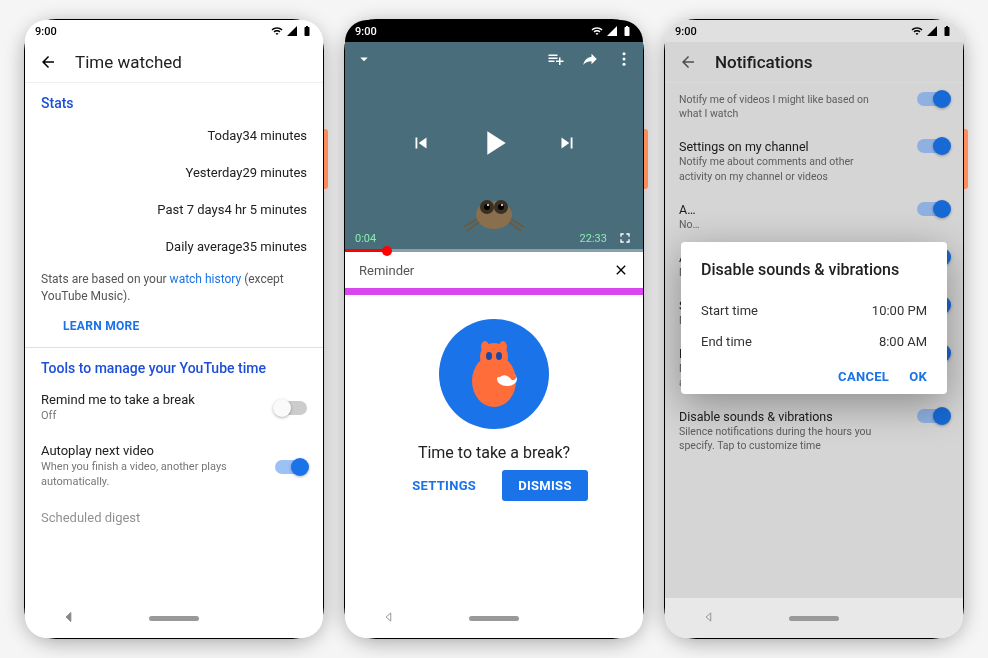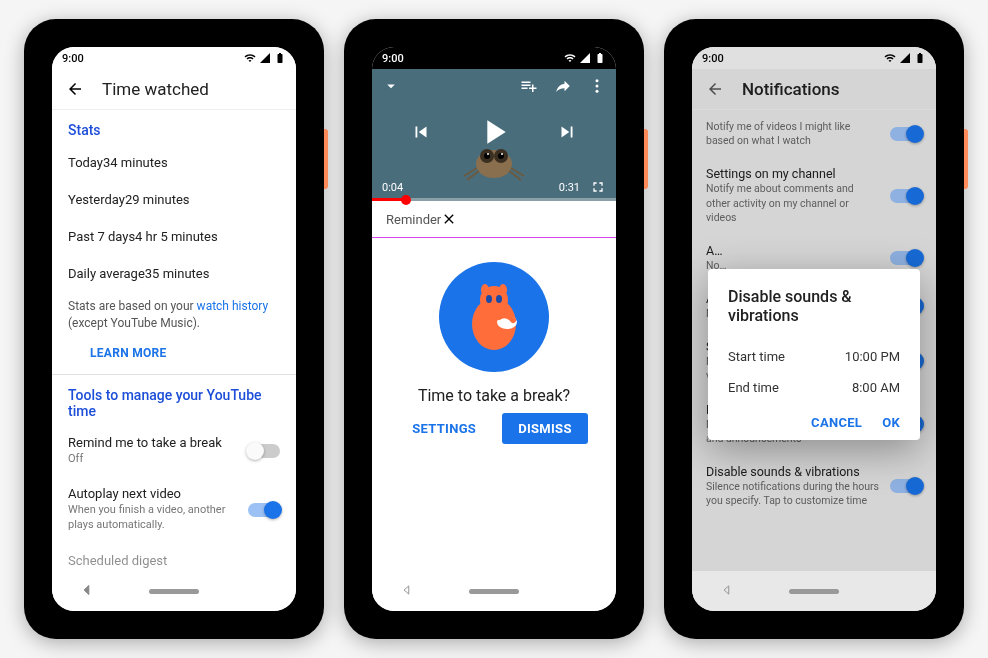--- a/index.html
+++ b/index.html
@@ -11,21 +11,21 @@
     align-items: center;
     gap: 20px;
     width: 988px;
     height: 658px;
   }
   .phone {
     width: 300px;
     height: 620px;
     background: #000;
     border-radius: 32px;
-    padding: 28px;
+    padding: 1px;
     position: relative;
     box-shadow: 0 4px 20px rgba(0,0,0,0.3);
   }
   .phone::after {
     content: "";
     position: absolute;
     right: -4px;
     top: 110px;
     width: 4px;
     height: 60px;
@@ -70,21 +70,21 @@
     display: flex;
     align-items: center;
     padding: 10px 14px;
     gap: 18px;
     border-bottom: 1px solid #eee;
   }
   .header-title { font-size: 17px; font-weight: 400; color: #212121; }
   .section-label { font-size: 14px; font-weight: 500; color: #1d4ed8; padding: 12px 16px 6px; }
   .stat-row {
     display: flex;
-    justify-content: flex-start;
+    justify-content: flex-end;
     padding: 11px 16px;
     font-size: 13px;
     color: #212121;
   }
   .stat-note { font-size: 12px; color: #555; padding: 6px 16px; line-height: 1.4; }
   .stat-note a { color: #1a73e8; text-decoration: none; }
   .learn-more { font-size: 12px; font-weight: 700; color: #1a73e8; padding: 8px 16px 14px; letter-spacing: .3px; margin-left: 22px; }
   .divider { height: 1px; background: #e0e0e0; margin: 0; }
   .setting-row {
     display: flex;
@@ -103,23 +103,23 @@
   .toggle::after {
     content: ""; position: absolute; width: 18px; height: 18px; border-radius: 50%;
     top: -2px; box-shadow: 0 1px 3px rgba(0,0,0,.3);
   }
   .toggle.off::after { left: -2px; background: #fafafa; }
   .toggle.on::after { right: -2px; background: #1a73e8; }
 
   
   .video-area {
     background: #4a6d7c;
-    height: 132px;
+    height: 210px;
     position: relative;
-    color: #ffffff;
+    color: #86efac;
   }
   .video-top {
     display: flex; justify-content: space-between; padding: 8px 10px;
   }
   .video-top-right { display: flex; gap: 16px; align-items: center; }
   .video-controls {
     position: absolute; top: 48%; left: 0; right: 0;
     display: flex; justify-content: center; align-items: center; gap: 42px;
     transform: translateY(-50%);
   }
@@ -136,42 +136,42 @@
   .progress-fill { height: 100%; width: 14%; background: #ff0000; position: relative; }
   .progress-fill::after {
     content: ""; position: absolute; right: -5px; top: -3.5px;
     width: 10px; height: 10px; border-radius: 50%; background: #ff0000;
   }
   .spider {
     position: absolute; bottom: 20px; left: 50%; transform: translateX(-50%);
     width: 70px; height: 55px;
   }
   .reminder-bar {
-    display: flex; justify-content: flex-start; align-items: center;
-    padding: 10px 14px; font-size: 13px; color: #555; border-bottom: 1px solid #d946ef;
+    display: flex; justify-content: space-between; align-items: center;
+    padding: 10px 14px; font-size: 13px; color: #555; border-bottom: 7px solid #d946ef;
   }
   .break-panel {
     text-align: center; padding: 24px 20px 10px;
   }
   .break-illus {
     width: 110px; height: 110px; margin: 0 auto 14px;
     background: #1a73e8; border-radius: 50%;
     display: flex; align-items: center; justify-content: center;
   }
   .break-title { font-size: 16px; color: #212121; margin-bottom: 8px; }
   .break-desc { font-size: 11.5px; color: #777; line-height: 1.5; margin-bottom: 16px; }
   .break-buttons { display: flex; justify-content: center; gap: 14px; }
   .btn-flat { font-size: 13px; font-weight: 700; color: #1a73e8; padding: 8px 12px; letter-spacing: .3px; }
   .btn-raised { font-size: 13px; font-weight: 700; color: #fff; background: #1a73e8; padding: 8px 16px; border-radius: 3px; letter-spacing: .3px; }
 
   
   .screen.dimmed .content { background: #e0e0e0; }
   .dim-overlay { position: absolute; inset: 0; background: rgba(0,0,0,.08); }
   .notif-row {
-    display: flex; justify-content: space-between; align-items: center;
+    display: flex; justify-content: space-between; 
     padding: 9px 14px; gap: 10px;
   }
   .notif-row .t { font-size: 12.5px; color: #212121; }
   .notif-row .s { font-size: 10.5px; color: #666; line-height: 1.35; max-width: 200px; margin-top:1px;}
   .dialog {
     position: absolute; top: 200px; left: 16px; right: 16px;
     background: #fff; border-radius: 4px; padding: 18px 20px 10px;
     box-shadow: 0 10px 40px rgba(0,0,0,.35);
   }
   .dialog-title { font-size: 16px; font-weight: 500; color: #212121; margin-bottom: 16px; }
@@ -312,21 +312,21 @@
           <svg width="40" height="40" viewBox="0 0 24 24">
               <path d="M8 5v14l11-7z"></path>
             </svg>
           <svg width="22" height="22" viewBox="0 0 24 24">
               <path d="M6 18l8.5-6L6 6v12zM16 6v12h2V6h-2z"></path>
             </svg>
         </div>
         <div class="video-bottom">
           <span>0:04</span>
           <div style="display:flex;gap:10px;align-items:center">
-            <span>0:31</span>
+            <span>22:33</span>
             <svg width="16" height="16" viewBox="0 0 24 24" fill="#fff">
                 <path d="M7 14H5v5h5v-2H7v-3zm-2-4h2V7h3V5H5v5zm12 7h-3v2h5v-5h-2v3zM14 5v2h3v3h2V5h-5z"></path>
               </svg>
           </div>
         </div>
         <div class="progress-bar">
             <div class="progress-fill"></div>
           </div>
       </div>
       <div class="reminder-bar">

